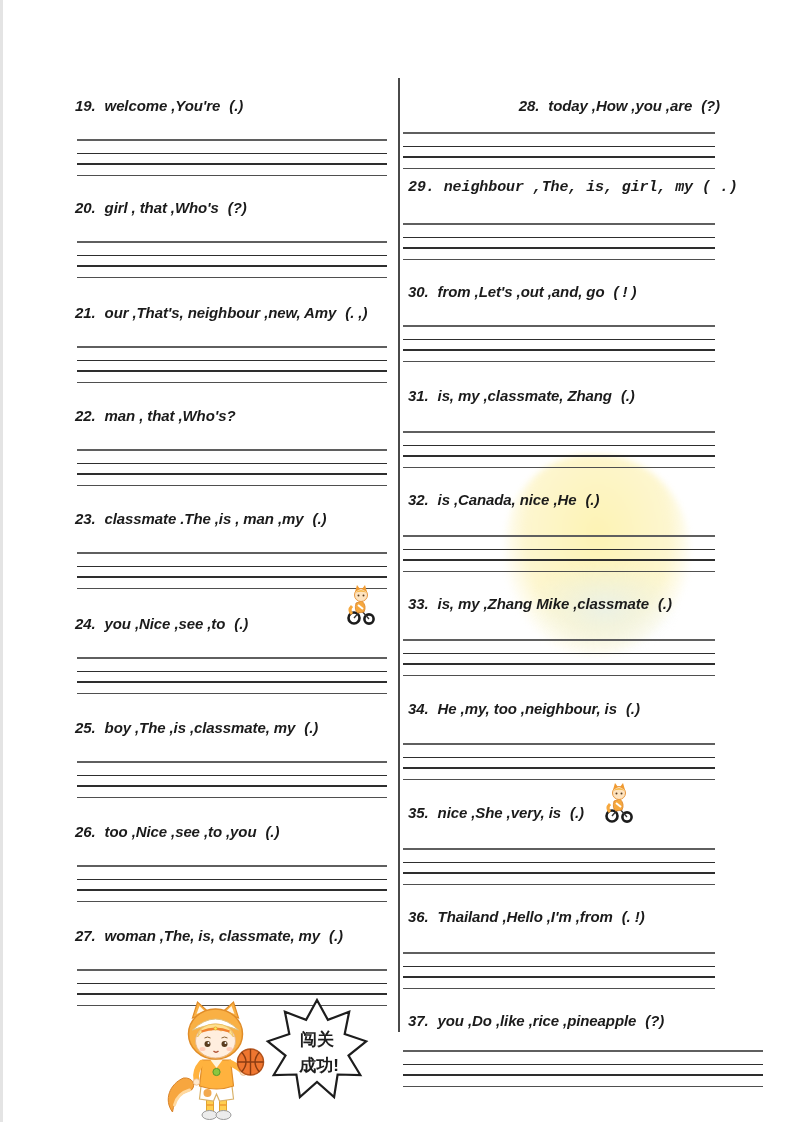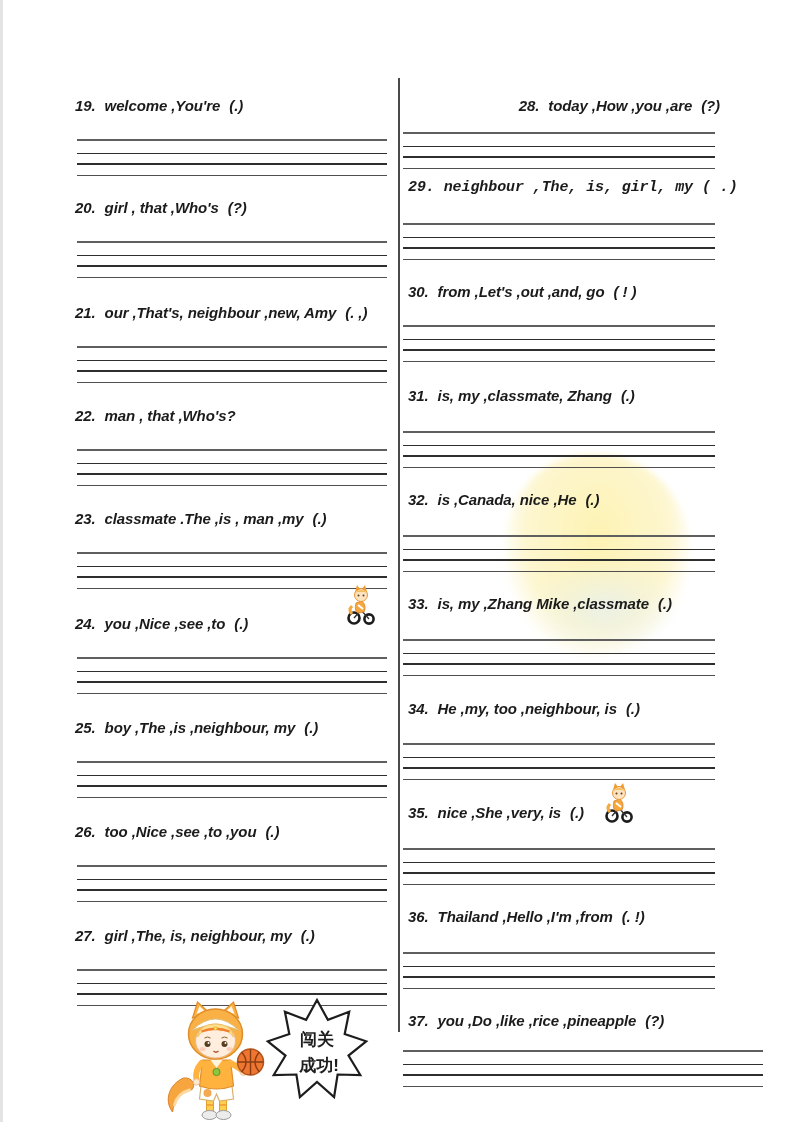--- a/index.html
+++ b/index.html
@@ -101,21 +101,21 @@
     </div>
     <div class="lines" style="top: 42px; left: 2px; width: 310px;">
       <div class="rule"></div>
       <div class="rule"></div>
       <div class="rule"></div>
       <div class="rule"></div>
     </div>
   </div>
       <div class="item" style="top: 707px; left: 75px; width: 310px;">
     <div class="prompt">
-      <span class="num">25.</span><span class="words">boy ,The ,is ,neighbour, my</span><span class="punct">(.)</span>
+      <span class="num">25.</span><span class="words">boy ,The ,is ,classmate, my</span><span class="punct">(.)</span>
     </div>
     <div class="lines" style="top: 42px; left: 2px; width: 310px;">
       <div class="rule"></div>
       <div class="rule"></div>
       <div class="rule"></div>
       <div class="rule"></div>
     </div>
   </div>
       <div class="item" style="top: 811px; left: 75px; width: 310px;">
     <div class="prompt">
@@ -123,21 +123,21 @@
     </div>
     <div class="lines" style="top: 42px; left: 2px; width: 310px;">
       <div class="rule"></div>
       <div class="rule"></div>
       <div class="rule"></div>
       <div class="rule"></div>
     </div>
   </div>
       <div class="item" style="top: 915px; left: 75px; width: 310px;">
     <div class="prompt">
-      <span class="num">27.</span><span class="words">girl ,The, is, neighbour, my</span><span class="punct">(.)</span>
+      <span class="num">27.</span><span class="words">woman ,The, is, classmate, my</span><span class="punct">(.)</span>
     </div>
     <div class="lines" style="top: 42px; left: 2px; width: 310px;">
       <div class="rule"></div>
       <div class="rule"></div>
       <div class="rule"></div>
       <div class="rule"></div>
     </div>
   </div>
     </div>
   <div id="right-col">

